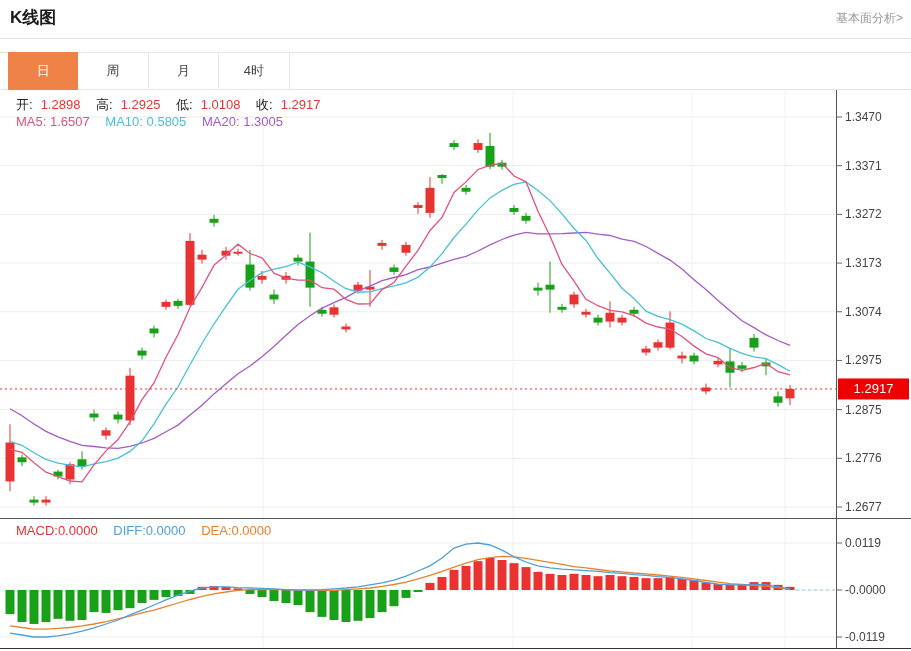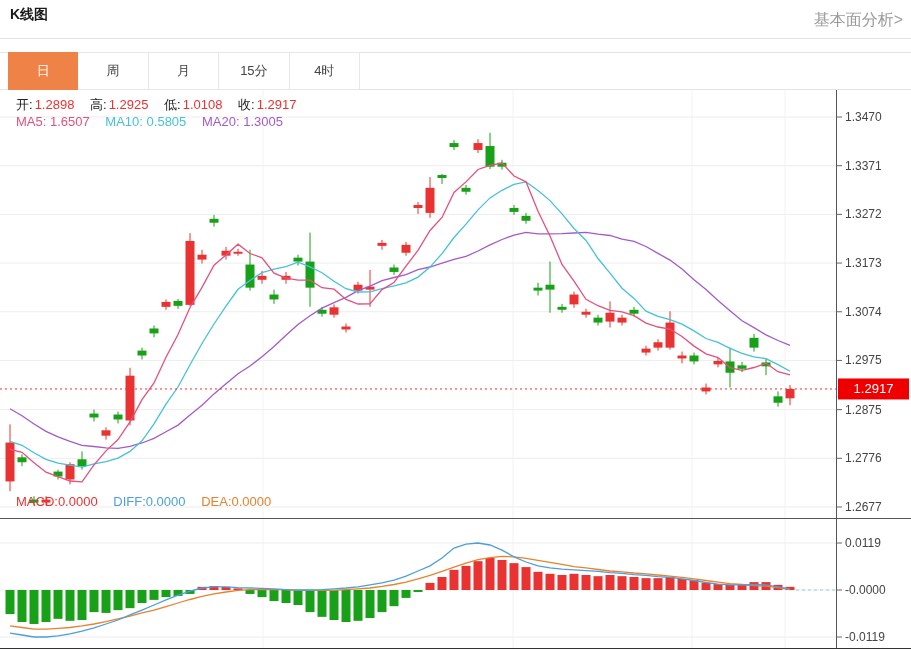--- a/index.html
+++ b/index.html
@@ -1,53 +1,52 @@
 <!DOCTYPE html>
 <html style="--accent: #EF8246; --up: #E93333; --down: #18A018; --ma5: #E4517C; --ma10: #45C2D8; --ma20: #A45BC8; --diff: #4D9FDB; --dea: #E8822E; --link: #999999;"><head>
 <meta charset="utf-8">
 <style>
   html,body{margin:0;padding:0}
   body{width:911px;height:651px;position:relative;background:#fff;overflow:hidden;
        font-family:"Liberation Sans","DejaVu Sans",sans-serif;}
-  #title{position:absolute;left:10px;top:6px;font-size:14px;font-weight:bold;color:#1a1a1a;margin:0}
-  #fund-link{position:absolute;right:8px;top:10px;font-size:16px;color:var(--link);text-decoration:none;cursor:pointer}
+  #title{position:absolute;left:10px;top:6px;font-size:17px;font-weight:bold;color:#1a1a1a;margin:0}
+  #fund-link{position:absolute;right:8px;top:10px;font-size:12px;color:var(--link);text-decoration:none;cursor:pointer}
   .hairline{position:absolute;left:0;width:911px;height:1px;background:#e4e4e4;z-index:1}
   #tabs{position:absolute;left:8px;top:52px;height:38px;display:flex;z-index:3}
   .tab{width:70.4px;box-sizing:border-box;border-top:1px solid #e7e7e7;border-bottom:1px solid #e7e7e7;
        border-right:1px solid #e7e7e7;display:flex;align-items:center;justify-content:center;
        font-size:13px;color:#444;background:#fff;cursor:pointer}
   .tab:first-child{border-left:1px solid #e7e7e7}
   .tab.sel{background:var(--accent);color:#fff;border-color:var(--accent)}
   #chart{position:absolute;left:0;top:0;z-index:2}
   #chart text{font-family:"Liberation Sans","DejaVu Sans",sans-serif}
   .inforow{position:absolute;left:16px;font-size:13px;white-space:nowrap;z-index:4}
   #ohlc-row{top:96px}
   #ma-row{top:114px}
-  #macd-row{top:494px}
+  #macd-row{top:523px}
   .grp{margin-right:12px}
   .lbl{color:#222}
-  .val{color:var(--up);margin-left:2px}
+  .val{color:var(--up);margin-left:8px}
   .ma5{color:var(--ma5)} .ma10{color:var(--ma10)} .ma20{color:var(--ma20)}
   .c-diff{color:var(--diff)} .c-dea{color:var(--dea)}
 </style>
 </head>
 <body>
 
 <h1 id="title">K线图</h1>
 <a id="fund-link">基本面分析&gt;</a>
 
 <div class="hairline" style="top:38px"></div>
 <div class="hairline" style="top:52px"></div>
 <div class="hairline" style="top:89px"></div>
 
 <nav id="tabs">
     <div class="tab sel">日</div>
     <div class="tab">周</div>
     <div class="tab">月</div>
-    <div class="tab">15分</div>
     <div class="tab">4时</div>
   </nav>
 
 <svg id="chart" width="911" height="651" viewBox="0 0 911 651">
     <g>
       <line x1="263" y1="90" x2="263" y2="648.5" stroke="#F2F2F2"></line>
       <line x1="513" y1="90" x2="513" y2="648.5" stroke="#F2F2F2"></line>
       <line x1="692" y1="90" x2="692" y2="648.5" stroke="#F2F2F2"></line>
       <line x1="785" y1="90" x2="785" y2="648.5" stroke="#F2F2F2"></line>
       <line x1="0" y1="117" x2="836.5" y2="117" stroke="#EDEDED"></line>

